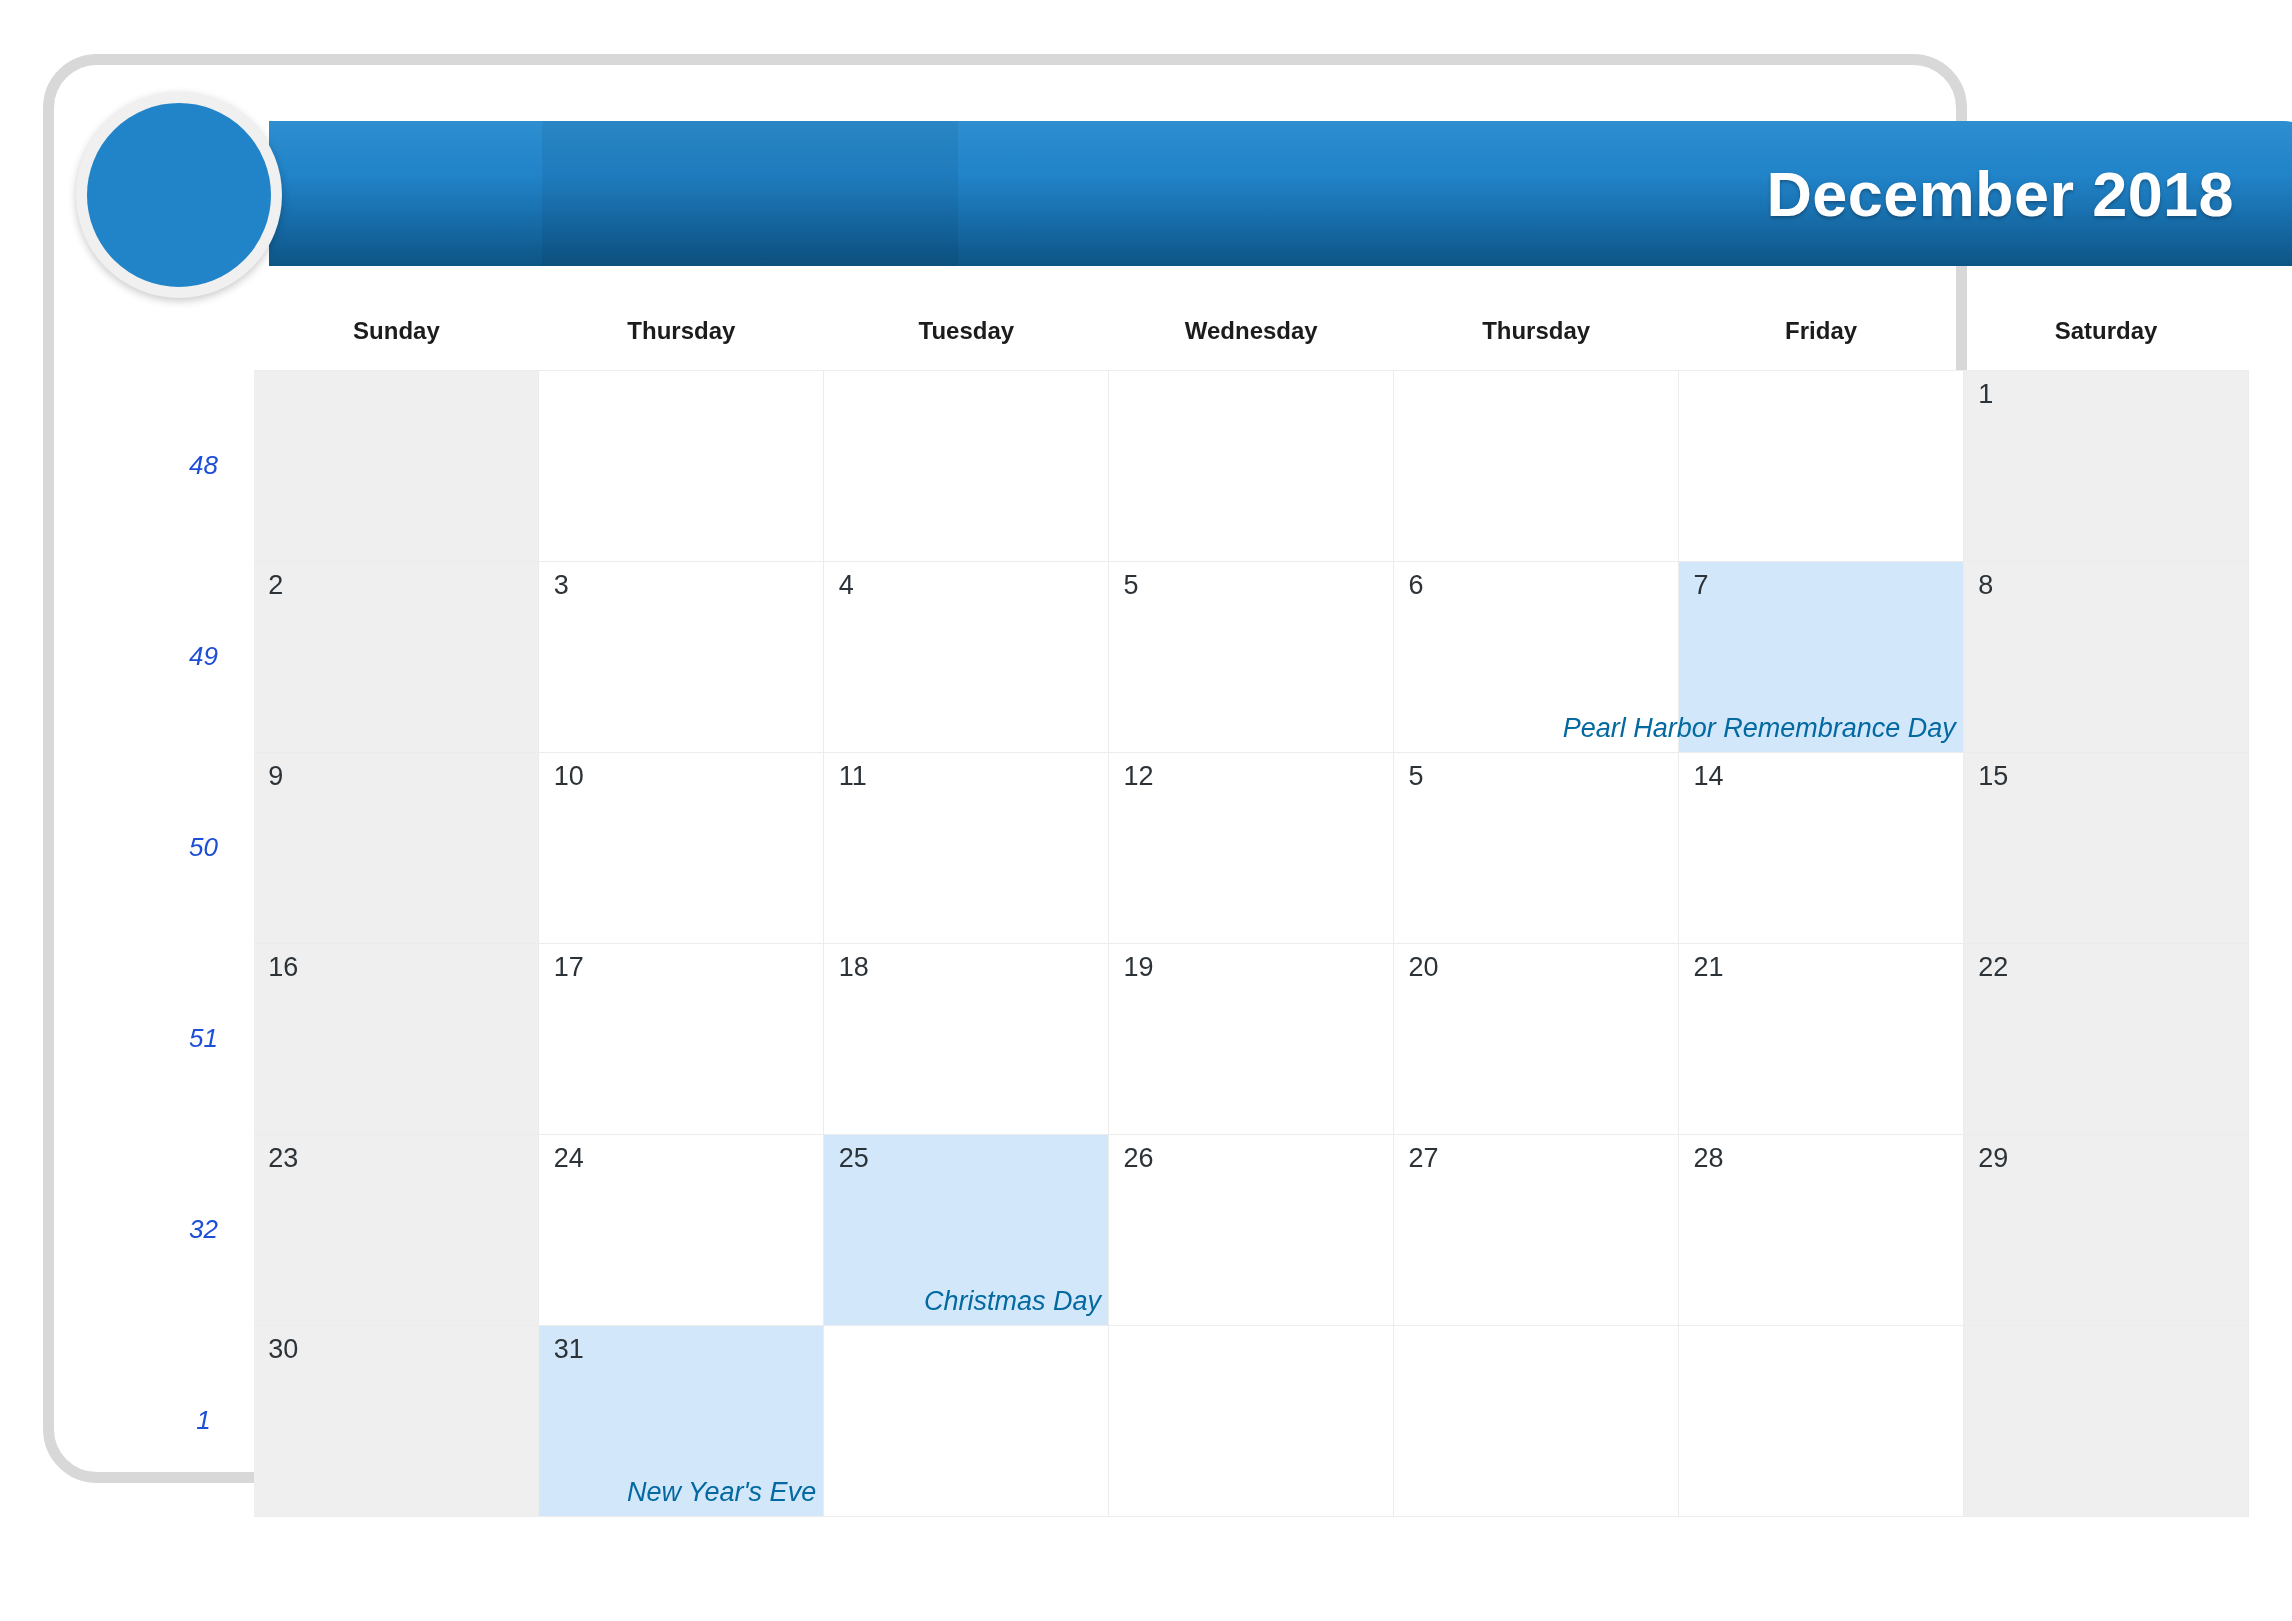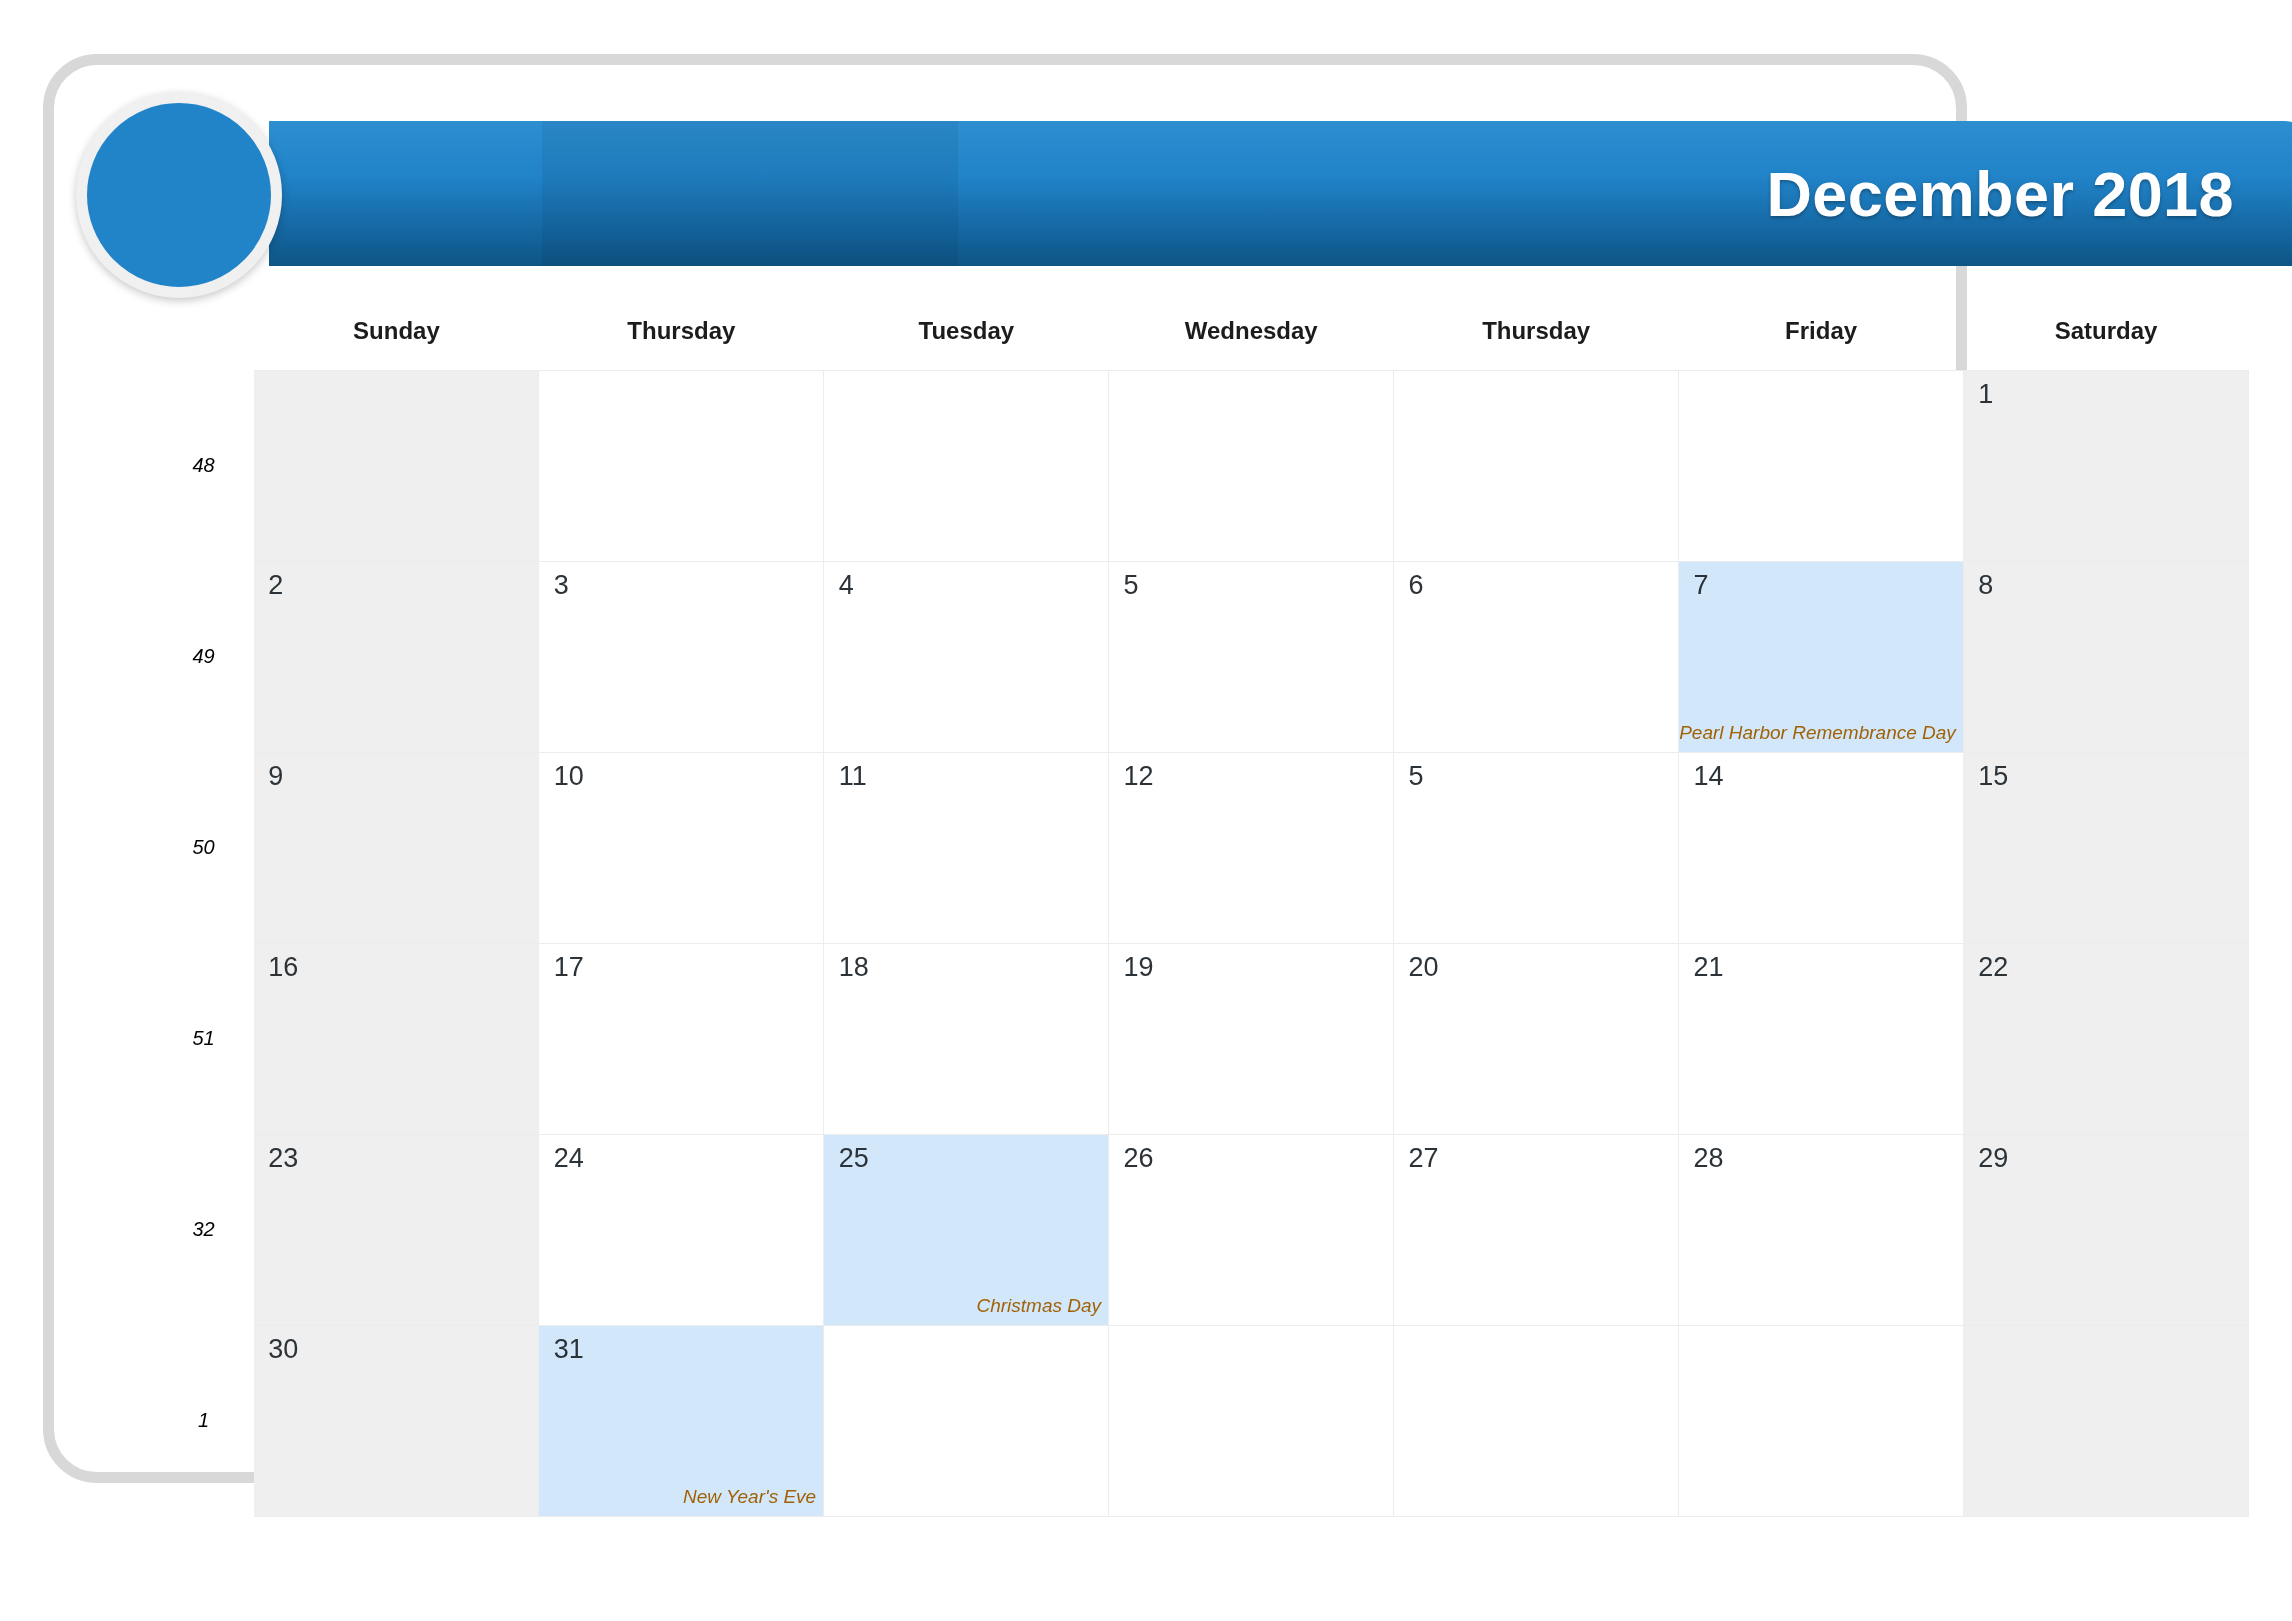--- a/index.html
+++ b/index.html
@@ -112,23 +112,23 @@
     width: 99px;
     border: none;
     background: transparent;
   }
   td.wk-num {
     width: 99px;
     border: none;
     background: transparent;
     text-align: center;
     vertical-align: middle;
-    font-size: 20px;
+    font-size: 26px;
     font-style: italic;
-    color: #000000;
+    color: #1d4ed8;
     font-family: "Liberation Sans", sans-serif;
   }
   td.day-cell {
     height: 190px;
     border-right: 1.8px solid #ececed;
     border-bottom: 1.8px solid #ececed;
     vertical-align: top;
     position: relative;
     padding: 0;
     background: #ffffff;
@@ -148,23 +148,23 @@
     top: 9px;
     font-size: 27px;
     color: #2c3338;
     font-family: "Liberation Sans", sans-serif;
     line-height: 1.1;
   }
   .event-label {
     position: absolute;
     right: 7.2px;
     bottom: 7.2px;
-    font-size: 19px;
+    font-size: 27px;
     font-style: italic;
-    color: #a16207;
+    color: #0369a1;
     white-space: nowrap;
     font-family: "Liberation Sans", sans-serif;
     line-height: 1.2;
   }
 </style>
 </head>
 <body>
 
 <div id="calendar-frame">
 

